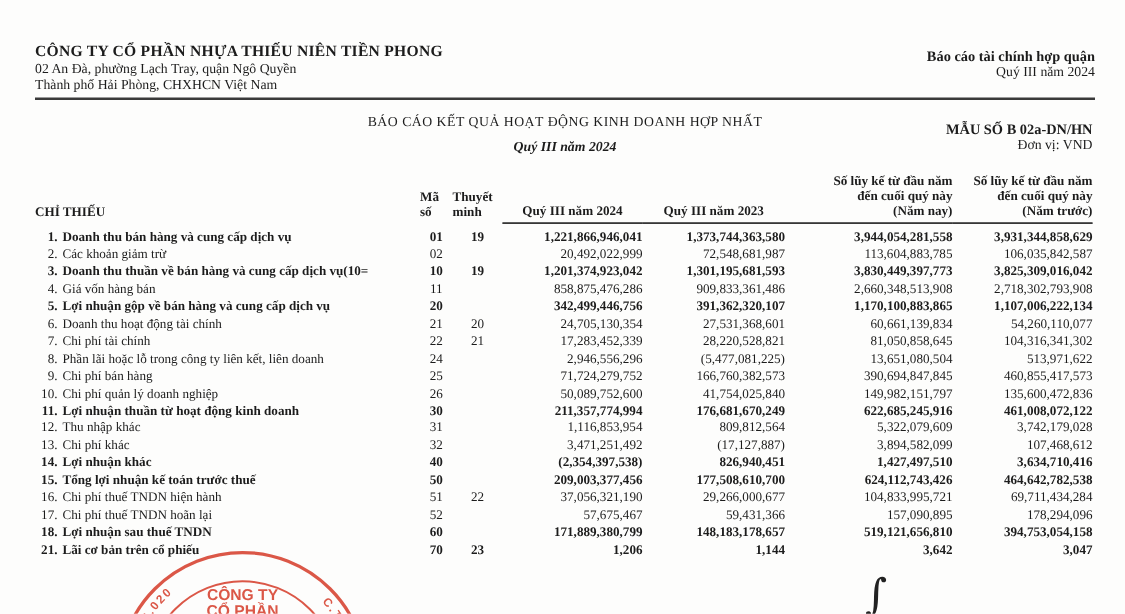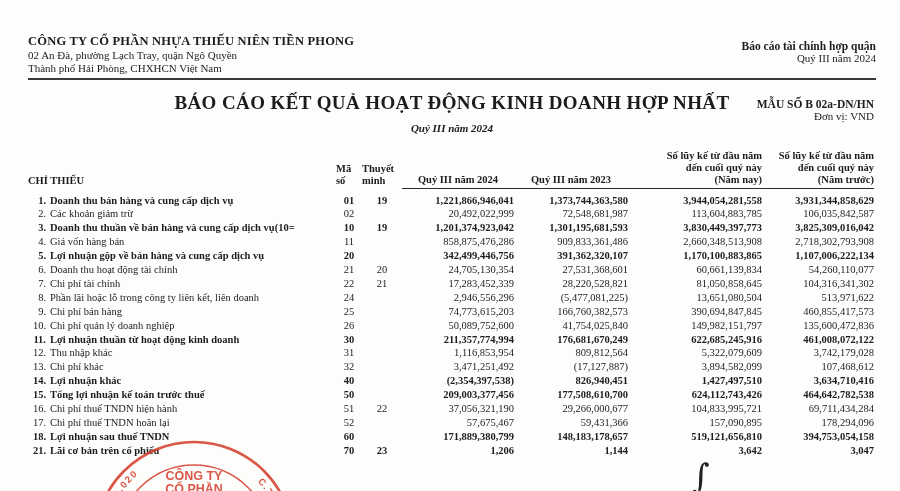--- a/index.html
+++ b/index.html
@@ -17,21 +17,21 @@
   .letterhead { display:flex; justify-content:space-between; padding-top:18px; }
   .company-block .company-name { font-size:12.5px; font-weight:bold; letter-spacing:.2px; }
   .company-block .addr { font-size:11px; line-height:13px; }
   .report-block { text-align:right; padding-top:6px; }
   .report-block .rep-type { font-weight:bold; font-size:11.5px; }
   .report-block .rep-period { font-size:11px; }
   .top-rule { border-bottom:2px solid #3a3a3a; margin-top:3px; }
 
   
   .title-area { text-align:center; margin-top:12px; }
-  .main-title { font-size:19px; font-weight:bold; letter-spacing:.4px; }
+  .main-title { font-size:11px; font-weight:normal; letter-spacing:.4px; }
   .sub-title { font-size:11px; font-weight:bold; font-style:italic; margin-top:8px; }
   .form-area { position:absolute; right:26px; top:98px; text-align:right; }
   .form-no { font-weight:bold; font-size:11.5px;margin-left:44px; }
   .unit { font-size:11px; }
 
   
   table { border-collapse:collapse; table-layout:fixed; width:846px; margin-top:16px; }
   col.c-no { width:22px; }
   col.c-label { width:286px; }
   col.c-code { width:26px; }
@@ -205,21 +205,21 @@
       <td class="num v1">2,946,556,296</td>
       <td class="num v2">(5,477,081,225)</td>
       <td class="num v3">13,651,080,504</td>
       <td class="num v4">513,971,622</td>
     </tr>
         <tr>
       <td class="no">9.</td>
       <td class="label">Chi phí bán hàng</td>
       <td class="code">25</td>
       <td class="note"></td>
-      <td class="num v1">74,773,615,203</td>
+      <td class="num v1">71,724,279,752</td>
       <td class="num v2">166,760,382,573</td>
       <td class="num v3">390,694,847,845</td>
       <td class="num v4">460,855,417,573</td>
     </tr>
         <tr>
       <td class="no">10.</td>
       <td class="label">Chi phí quản lý doanh nghiệp</td>
       <td class="code">26</td>
       <td class="note"></td>
       <td class="num v1">50,089,752,600</td>

